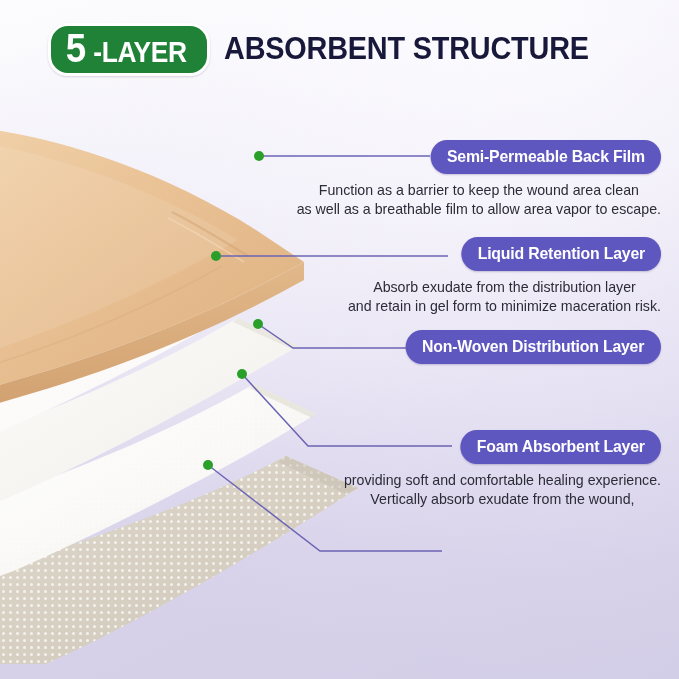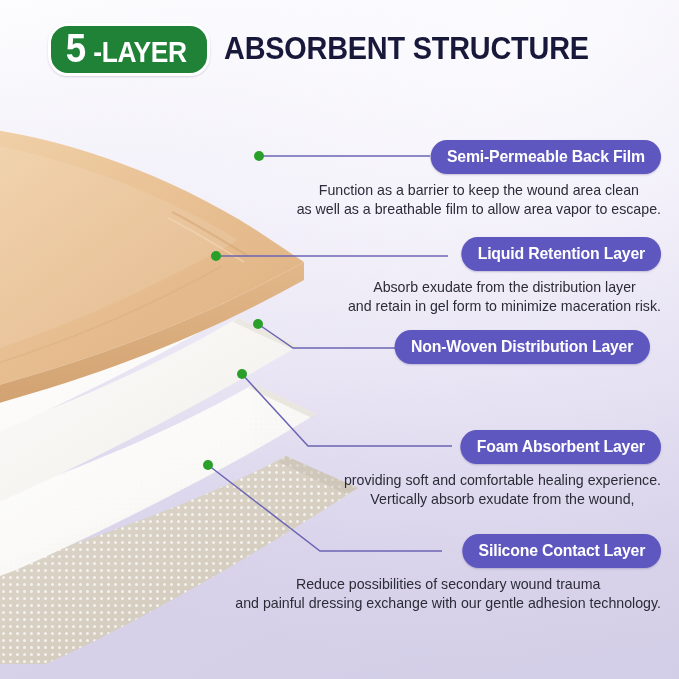--- a/index.html
+++ b/index.html
@@ -76,21 +76,21 @@
     font-size:14.2px;
     line-height:18.6px;
     text-align:center;
     white-space:nowrap;
     margin-top:7px;
   }
   .desc span{display:block;}
 
   .c1{right:18px;top:140px;text-align:right;margin-left:7px;}
   .c2{right:18px;top:237px;text-align:right;}
-  .c3{right:29px;top:330px;text-align:right;}
+  .c3{right:18px;top:330px;text-align:right;}
   .c4{right:18px;top:430px;text-align:right;}
   .c5{right:18px;top:534px;text-align:right;}
 
   .c1 .desc,.c2 .desc,.c3 .desc,.c4 .desc,.c5 .desc{text-align:center;}
 
   
   .leads{position:absolute;left:0;top:0;width:679px;height:679px;pointer-events:none;}
 </style>
 </head>
 <body>
@@ -221,20 +221,13 @@
   </div>
 
   <div class="callout c4">
     <div class="pill">Foam Absorbent Layer</div>
     <div class="desc">
       <span>providing soft and comfortable healing experience.</span>
       <span>Vertically absorb exudate from the wound,</span>
     </div>
   </div>
 
-  <div class="callout c5">
-    <div class="pill">Silicone Contact Layer</div>
-    <div class="desc">
-      <span>Reduce possibilities of secondary wound trauma</span>
-      <span>and painful dressing exchange with our gentle adhesion technology.</span>
-    </div>
-  </div>
 </div>
 
 </body></html>

